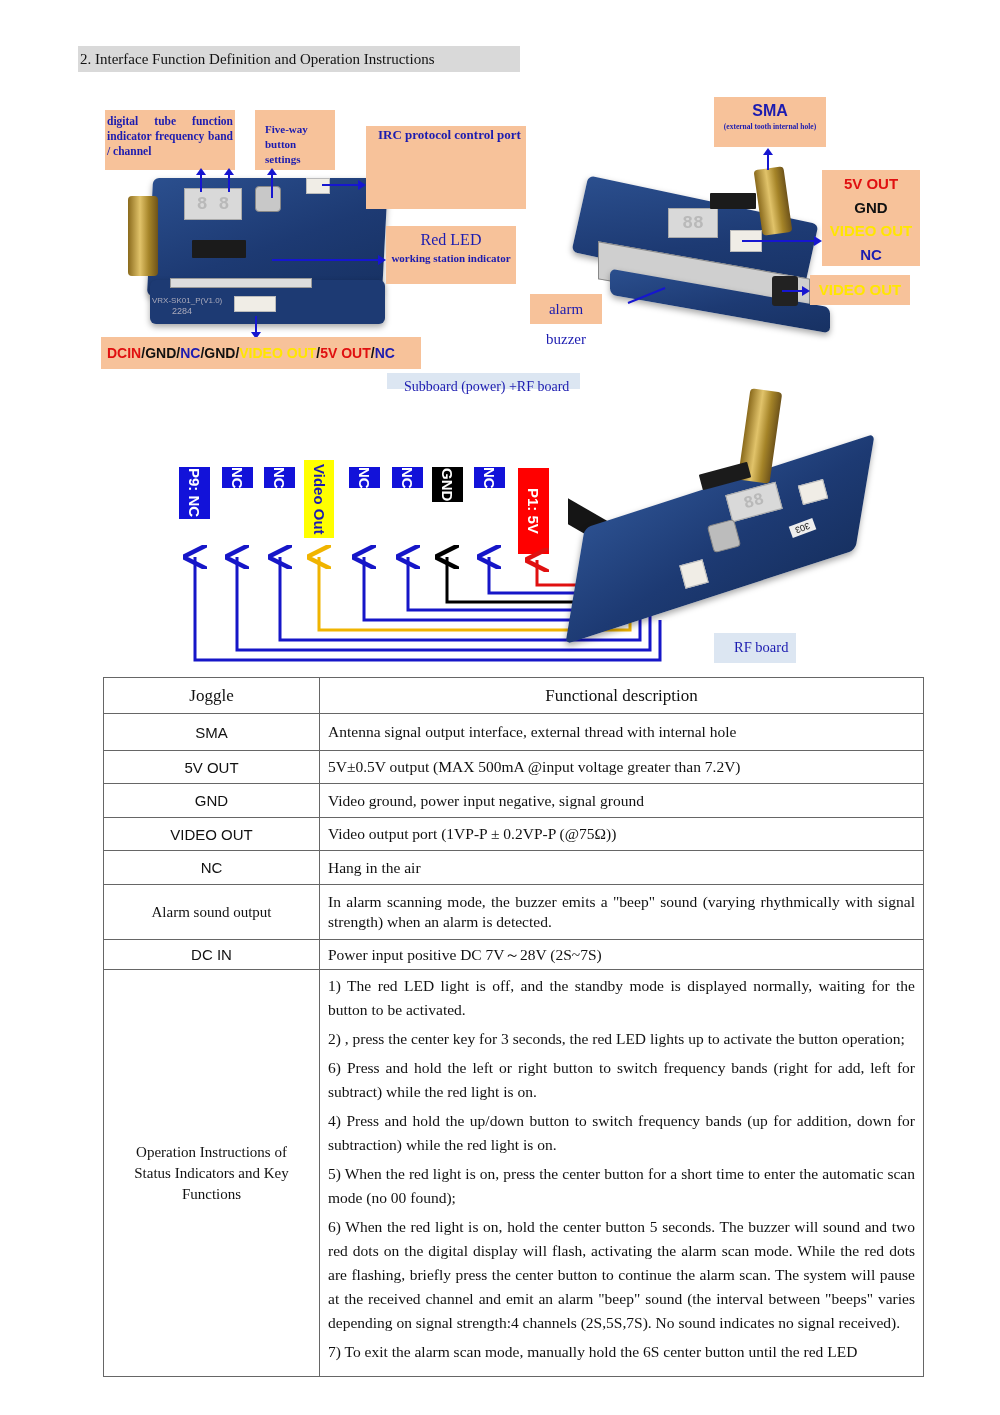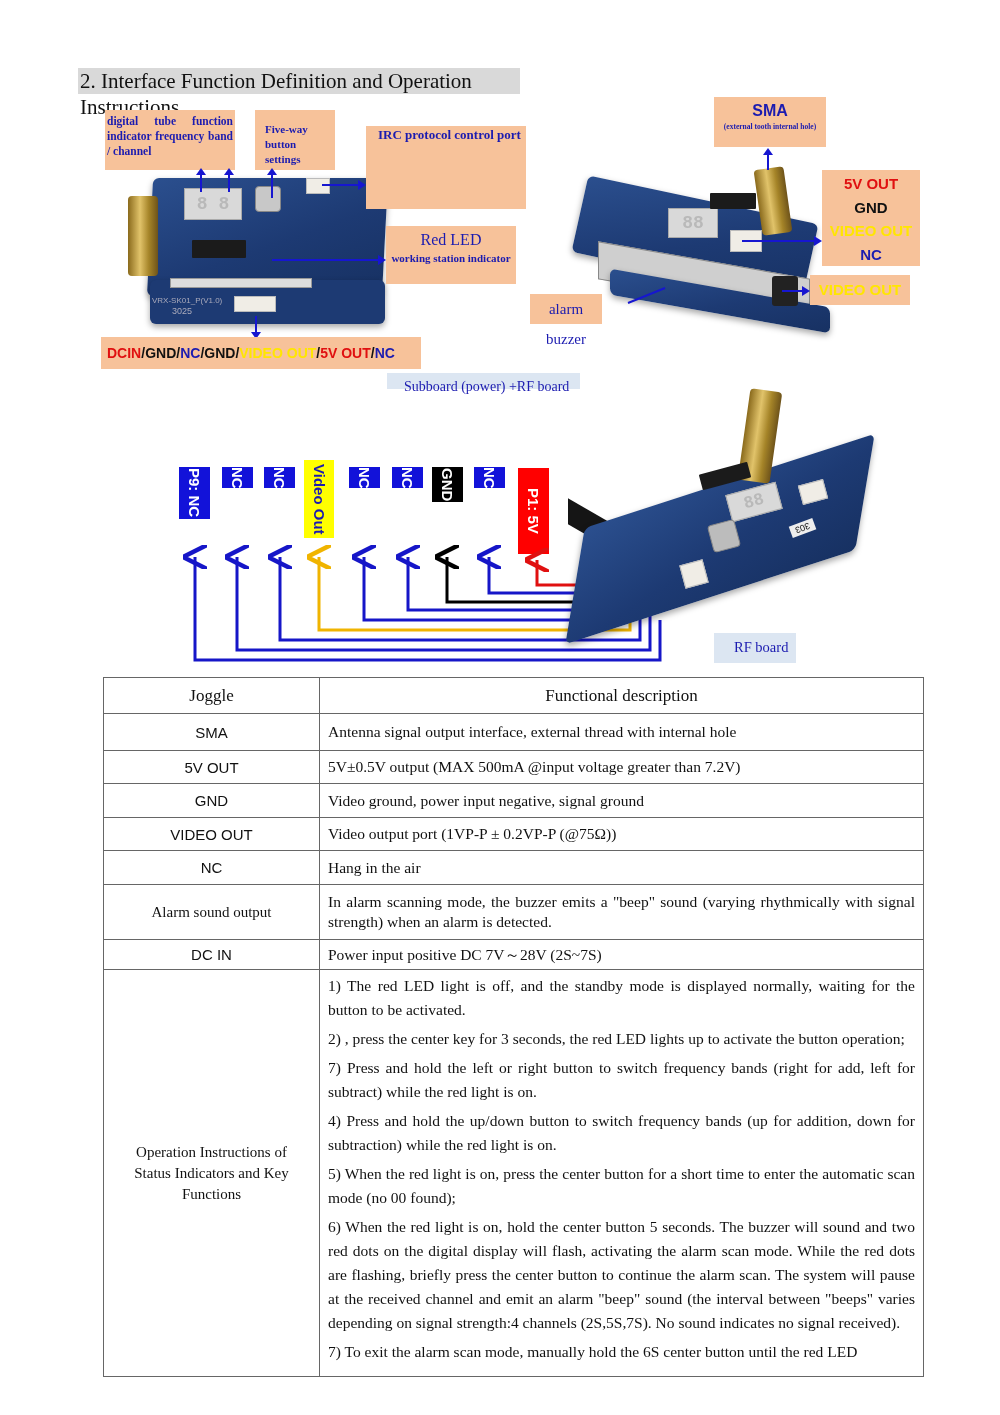--- a/index.html
+++ b/index.html
@@ -1,18 +1,18 @@
 <!DOCTYPE html>
 <html><head>
 <meta charset="utf-8">
 <style>
   html, body { margin:0; padding:0; background:#ffffff; }
   body { width:1000px; height:1415px; position:relative; overflow:hidden; font-family:"Liberation Serif", serif; color:#111; }
   .abs { position:absolute; }
-  .title { left:78px; top:68px; width:440px; height:26px; background:#d9d9d9; font-size:21px; line-height:26px; padding-left:2px; }
+  .title { left:78px; top:46px; width:440px; height:26px; background:#d9d9d9; font-size:15px; line-height:26px; padding-left:2px; }
   .callout { background:#f7c29a; color:#1b1bb0; font-weight:bold; }
   .sans { font-family:"Liberation Sans", sans-serif; }
   .pcb { background:linear-gradient(160deg,#2b4f8e 0%,#1d3a73 55%,#173162 100%); border-radius:6px; box-shadow:0 3px 6px rgba(0,0,0,0.35); }
   .seg { background:#d9d9d9; border:1px solid #aaa; color:#b9b9b9; font-family:"Liberation Mono", monospace; font-weight:bold; text-align:center; }
   .sma { background:linear-gradient(90deg,#8a6a1c,#e1c36a 40%,#a58428 70%,#6e531a); border-radius:4px; }
   .chip { background:#1b1b1b; border-radius:1px; }
   .conn { background:#f0ede6; border:1px solid #bbb; }
   .arrow-line { background:#1616d0; }
   .pinlabel { color:#fff; font-family:"Liberation Sans", sans-serif; font-weight:bold; font-size:15px; writing-mode:vertical-rl; text-align:center; display:flex; align-items:center; justify-content:center; }
   .sub-lbl { background:#dce6f2; color:#1b1bb0; font-size:14px; }
@@ -34,21 +34,21 @@
   <div class="abs pcb" style="left:150px;top:178px;width:235px;height:118px;transform:skewX(-3deg);"></div>
   <div class="abs pcb" style="left:150px;top:280px;width:235px;height:44px;background:#1d3a73;"></div>
   <div class="abs" style="left:170px;top:278px;width:140px;height:8px;background:#ddd;border:1px solid #999;"></div>
   <div class="abs sma" style="left:128px;top:196px;width:30px;height:80px;"></div>
   <div class="abs seg" style="left:184px;top:188px;width:56px;height:30px;font-size:18px;line-height:30px;">8 8</div>
   <div class="abs chip" style="left:192px;top:240px;width:54px;height:18px;"></div>
   <div class="abs" style="left:255px;top:186px;width:24px;height:24px;background:#c8c8c8;border-radius:4px;border:1px solid #888;"></div>
   <div class="abs conn" style="left:306px;top:178px;width:22px;height:14px;"></div>
   <div class="abs conn" style="left:234px;top:296px;width:40px;height:14px;"></div>
   <div class="abs sans" style="left:152px;top:296px;font-size:8px;color:#aab;">VRX-SK01_P(V1.0)</div>
-  <div class="abs sans" style="left:172px;top:306px;font-size:9px;color:#aab;">3025</div>
+  <div class="abs sans" style="left:172px;top:306px;font-size:9px;color:#aab;">2284</div>
 
   <div class="abs callout" style="left:105px;top:110px;width:130px;height:60px;font-size:11.5px;line-height:15px;padding:4px 2px 0 2px;text-align:justify;box-sizing:border-box;">
     <span>digital tube function indicator frequency band / channel</span>
   </div>
   <div class="abs callout" style="left:255px;top:110px;width:80px;height:60px;font-size:11px;line-height:15px;padding:12px 8px 0 10px;box-sizing:border-box;">
     <span>Five-way button settings</span>
   </div>
   <div class="abs callout" style="left:366px;top:126px;width:160px;height:83px;">
     <div style="font-size:13px;padding-left:12px;margin-top:1px;">IRC protocol control port</div>
   </div>
@@ -195,21 +195,21 @@
   </tr>
   <tr style="height:30px;">
     <td class="key">DC IN</td>
     <td class="desc">Power input positive DC 7V～28V (2S~7S)</td>
   </tr>
   <tr>
     <td class="key serif" style="padding:0 14px;line-height:21px;">Operation Instructions of Status Indicators and Key Functions</td>
     <td class="desc ops" style="padding-top:4px;">
       <p>1) The red LED light is off, and the standby mode is displayed normally, waiting for the button to be activated.</p>
       <p>2) , press the center key for 3 seconds, the red LED lights up to activate the button operation;</p>
-      <p>7) Press and hold the left or right button to switch frequency bands (right for add, left for subtract) while the red light is on.</p>
+      <p>6) Press and hold the left or right button to switch frequency bands (right for add, left for subtract) while the red light is on.</p>
       <p>4) Press and hold the up/down button to switch frequency bands (up for addition, down for subtraction) while the red light is on.</p>
       <p>5) When the red light is on, press the center button for a short time to enter the automatic scan mode (no 00 found);</p>
       <p>6) When the red light is on, hold the center button 5 seconds. The buzzer will sound and two red dots on the digital display will flash, activating the alarm scan mode. While the red dots are flashing, briefly press the center button to continue the alarm scan. The system will pause at the received channel and emit an alarm "beep" sound (the interval between "beeps" varies depending on signal strength:4 channels (2S,5S,7S). No sound indicates no signal received).</p>
       <p style="margin-bottom:12px;white-space:nowrap;overflow:hidden;">7) To exit the alarm scan mode, manually hold the 6S center button until the red LED</p>
     </td>
   </tr>
 </tbody>
   </table>
 
 </body></html>

